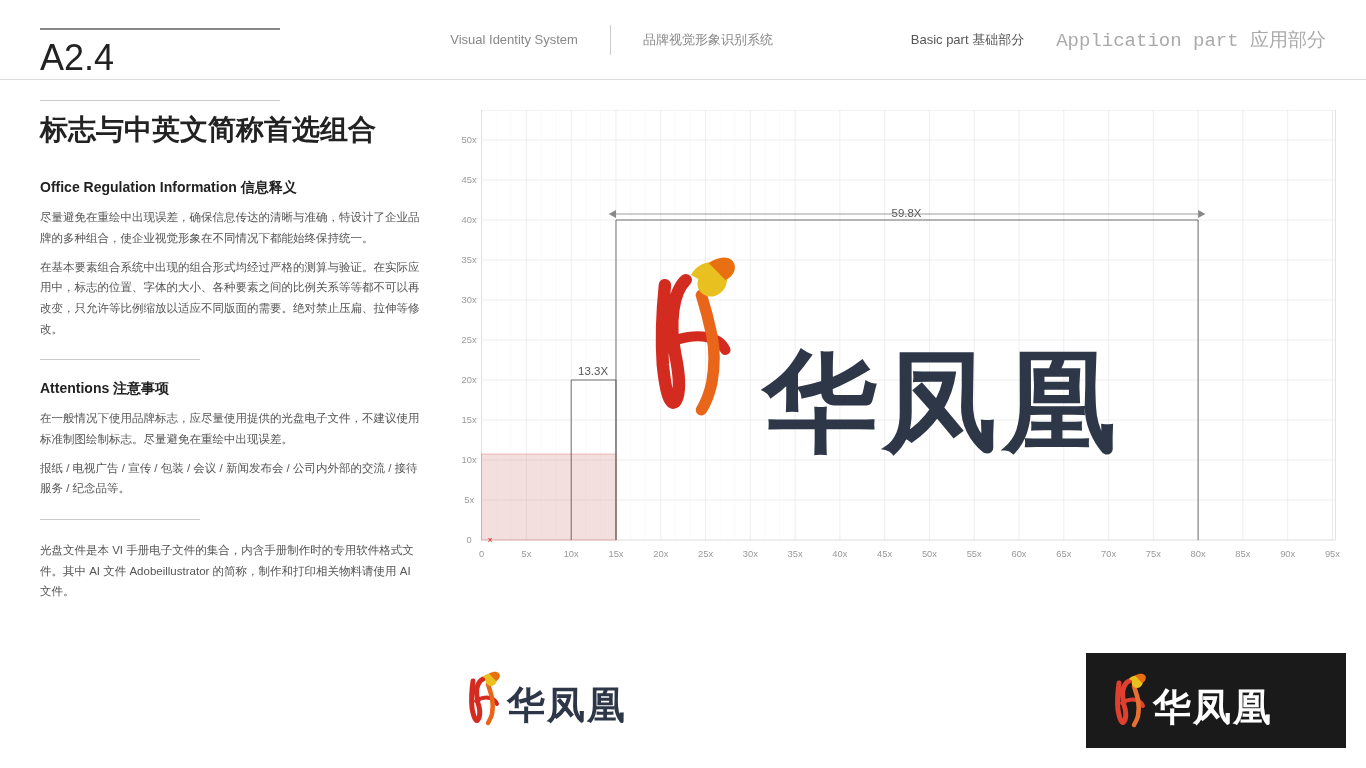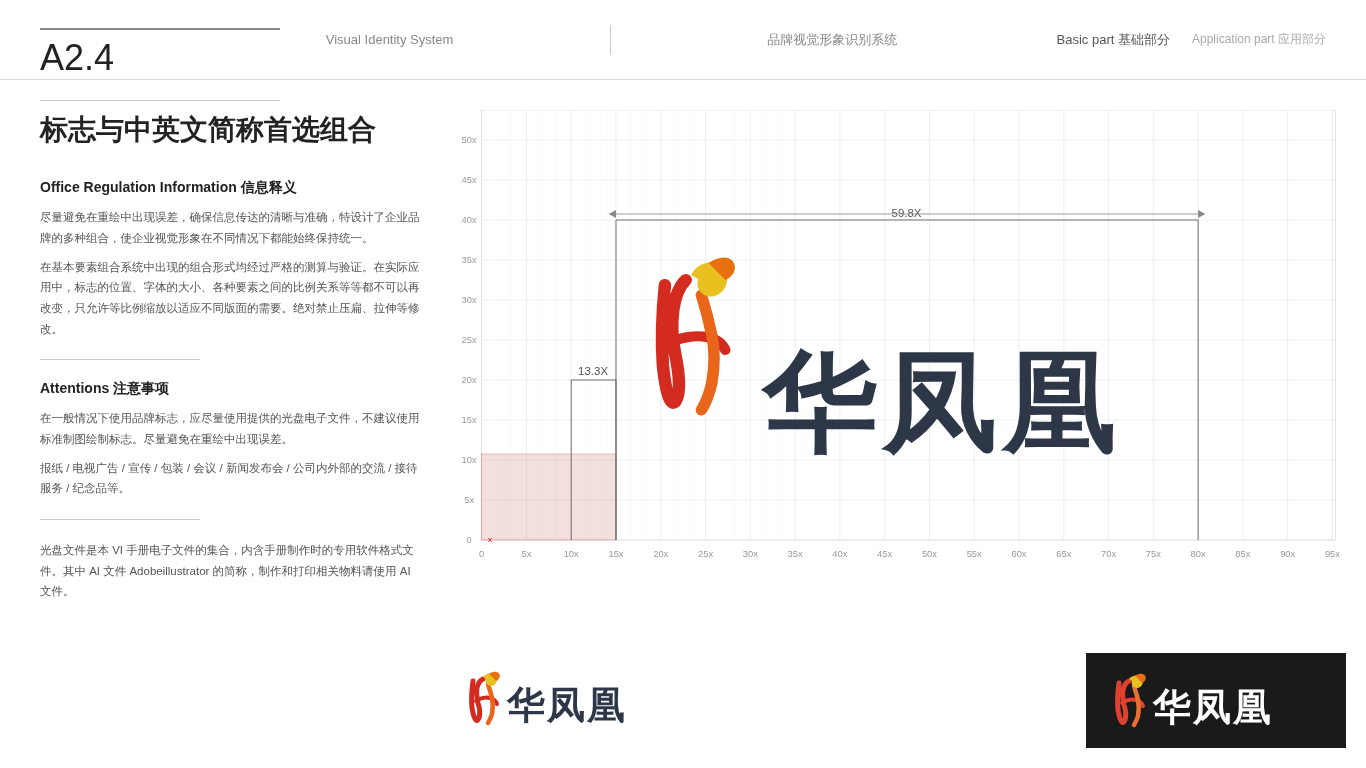--- a/index.html
+++ b/index.html
@@ -21,56 +21,57 @@
       align-items: center;
       border-bottom: 1px solid #ddd;
       padding: 0 40px;
     }
     .header-left {
       flex: 1;
     }
     .header-center {
       display: flex;
       align-items: center;
-      gap: 3px;
+      gap: 32px;
       flex: 2;
-      justify-content: space-between;
+      justify-content: center;
     }
     .header-divider {
       width: 1px;
       height: 30px;
       background: #ccc;
     }
     .header-vi {
       font-size: 13px;
       color: #888;
     }
     .header-cn {
       font-size: 13px;
       color: #888;
     }
     .header-right {
       flex: 1.5;
       display: flex;
       align-items: center;
       justify-content: flex-end;
-      gap: 22px;
+      gap: 32px;
     }
     .header-basic {
       font-size: 13px;
       font-weight: bold;
       color: #222;
     }
     .header-basic span {
       font-weight: normal;
       color: #555;
     }
     .header-app {
-      font-size: 12px;
+      font-size: 19px;
       color: #888;
+      font-family: Liberation Mono, monospace;
     }
     .header-app span {
       color: #aaa;
     }
 
     
     .page-number {
       position: absolute;
       top: 40px;
       left: 40px;

